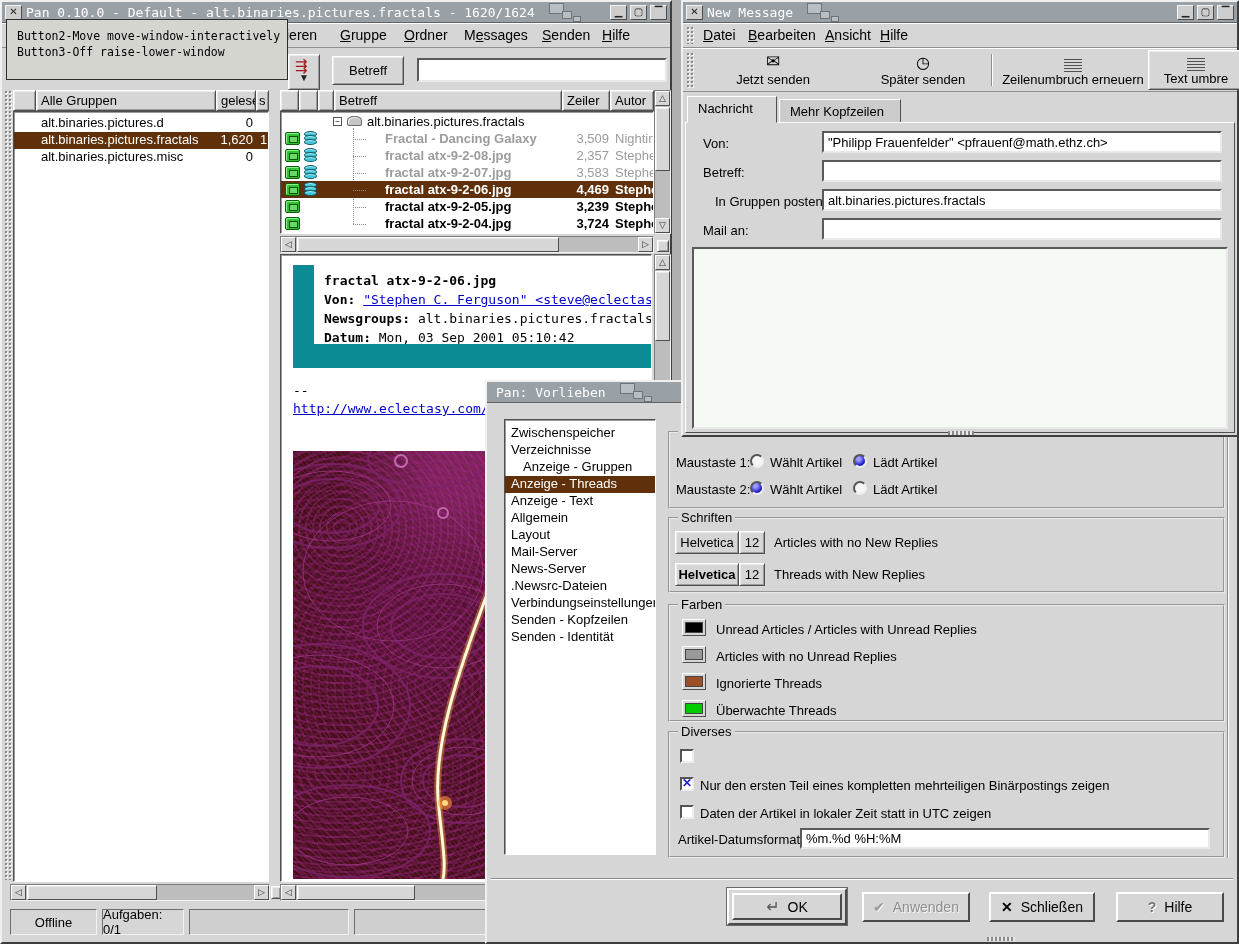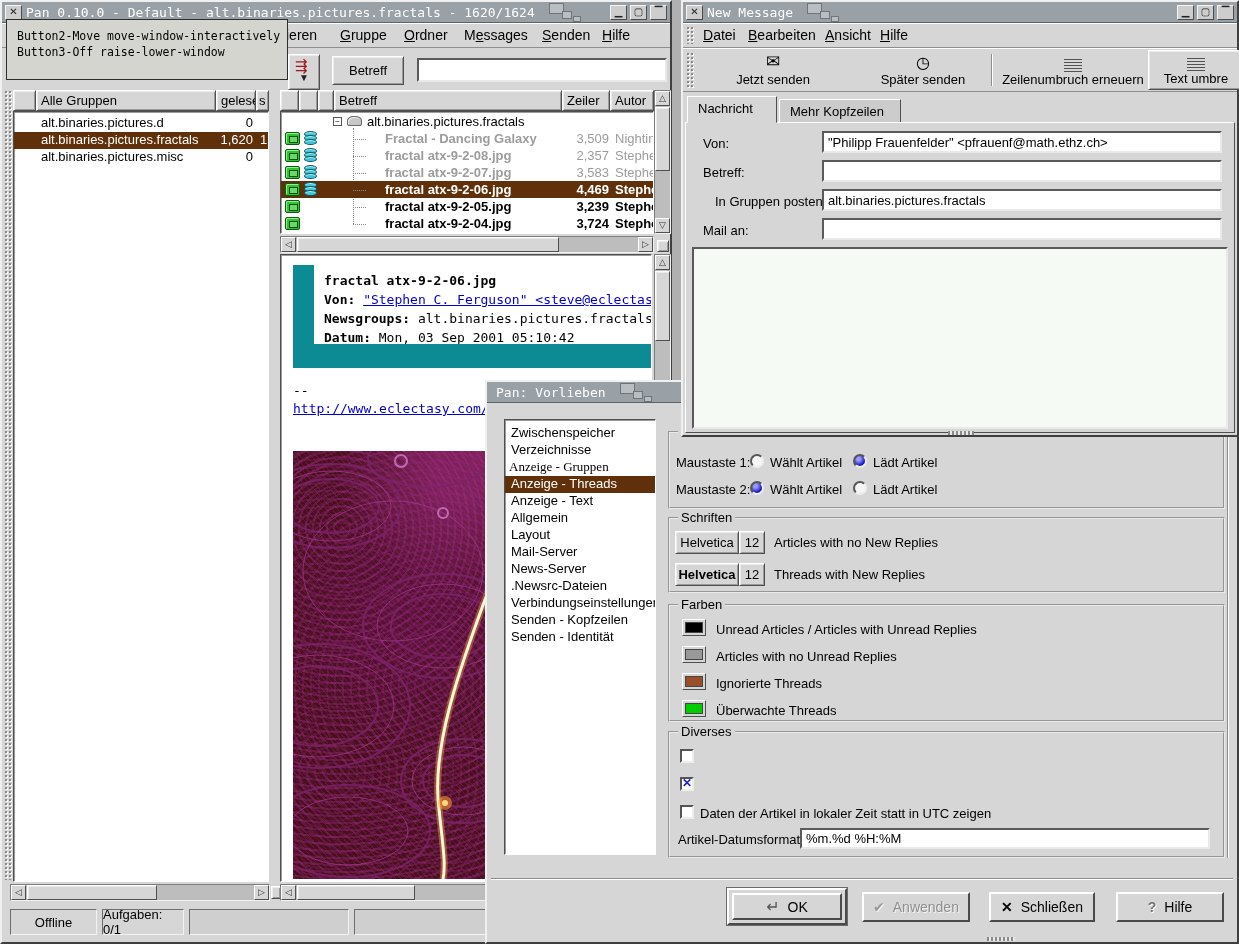--- a/index.html
+++ b/index.html
@@ -327,21 +327,21 @@
       <span class="steps">
           <i></i>
           <i></i>
           <i></i>
         </span>
     </div>
 
     <div class="listbox" style="left:17px;top:37px;width:152px;height:436px;padding-top:5px;">
       <div style="padding:0 6px;height:17px;" class="nw">Zwischenspeicher</div>
       <div style="padding:0 6px;height:17px;" class="nw">Verzeichnisse</div>
-      <div style="padding:0 4px;height:17px;font-family:Liberation Serif, serif;" class="nw">Anzeige - Gruppen</div>
+      <div style="padding:0 18px;height:17px;" class="nw">Anzeige - Gruppen</div>
       <div style="padding:0 6px;height:17px;background:#5f3009;color:#fff;" class="nw">Anzeige - Threads</div>
       <div style="padding:0 6px;height:17px;" class="nw">Anzeige - Text</div>
       <div style="padding:0 6px;height:17px;" class="nw">Allgemein</div>
       <div style="padding:0 6px;height:17px;" class="nw">Layout</div>
       <div style="padding:0 6px;height:17px;" class="nw">Mail-Server</div>
       <div style="padding:0 6px;height:17px;" class="nw">News-Server</div>
       <div style="padding:0 6px;height:17px;" class="nw">.Newsrc-Dateien</div>
       <div style="padding:0 6px;height:17px;" class="nw">Verbindungseinstellungen</div>
       <div style="padding:0 6px;height:17px;" class="nw">Senden - Kopfzeilen</div>
       <div style="padding:0 6px;height:17px;" class="nw">Senden - Identität</div>
@@ -388,20 +388,21 @@
       <span class="swatch" style="left:12px;top:94px;">
           <i style="background:#00cc00;"></i>
         </span>
       <span class="abs" style="left:46px;top:97px;">Überwachte Threads</span>
     </div>
 
     <div class="frame" style="left:181px;top:349px;width:557px;height:127px;">
       <span class="flabel">Diverses</span>
       <span class="cb" style="left:10px;top:16px;"></span>
       <span class="cb on" style="left:10px;top:44px;"></span>
+      <span class="abs" style="left:30px;top:45px;">Nur den ersten Teil eines kompletten mehrteiligen Binärpostings zeigen</span>
       <span class="cb" style="left:10px;top:72px;"></span>
       <span class="abs" style="left:30px;top:73px;">Daten der Artikel in lokaler Zeit statt in UTC zeigen</span>
       <span class="abs" style="left:8px;top:99px;">Artikel-Datumsformat:</span>
       <input class="entry" style="left: 130px; top: 95px; width: 410px; height: 21px;" readonly="" value="%m.%d %H:%M">
     </div>
 
     <div class="abs" style="left:4px;top:496px;width:742px;height:2px;border-top:1px solid #8d8d8d;border-bottom:1px solid #fff;"></div>
     <div class="abs" style="left:740px;top:36px;width:2px;height:440px;border-left:1px solid #8d8d8d;border-right:1px solid #fff;"></div>
 
     <div class="defring" style="left:240px;top:506px;width:120px;height:37px;">

